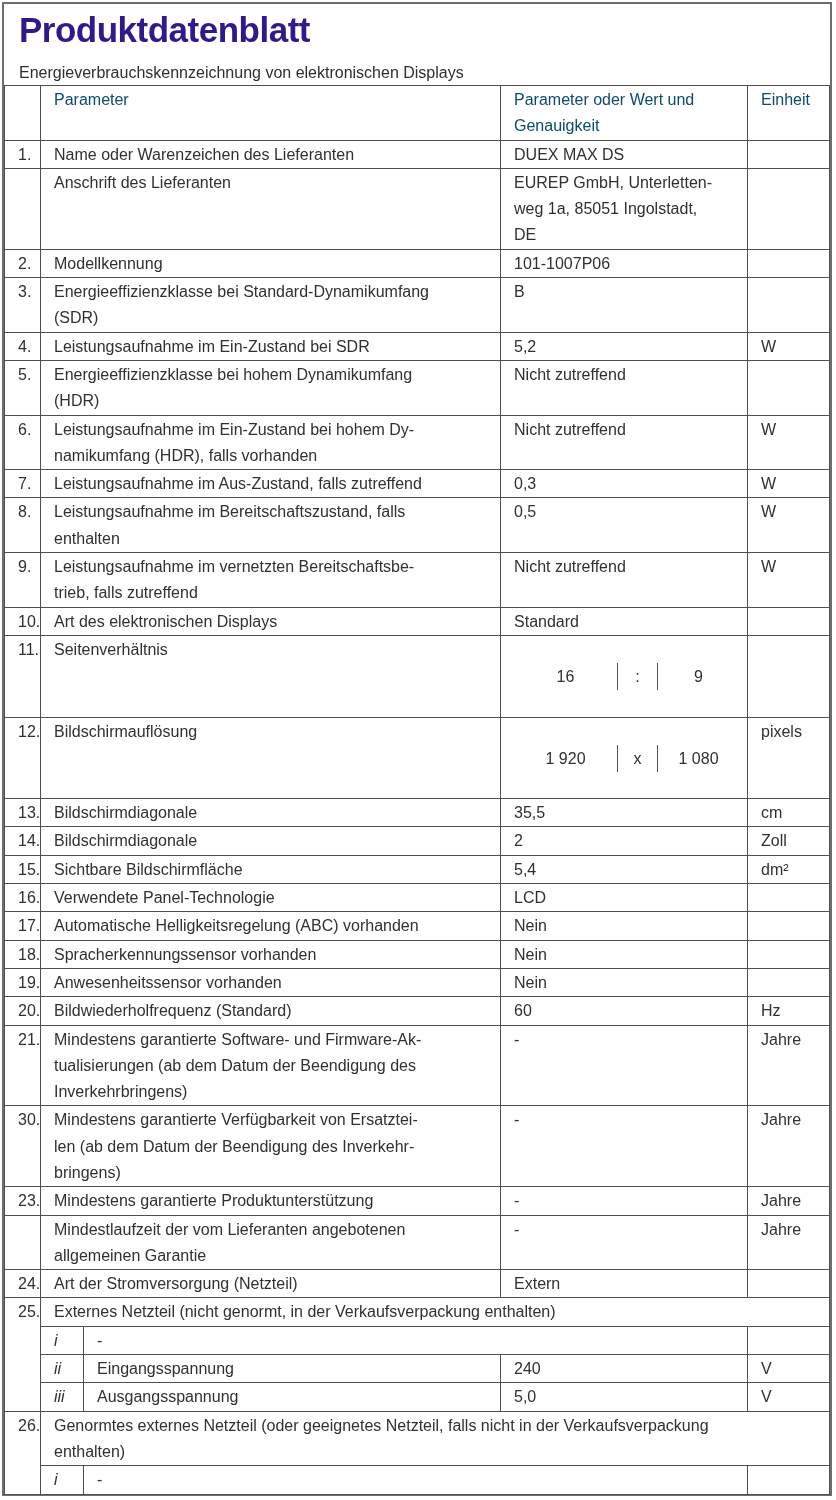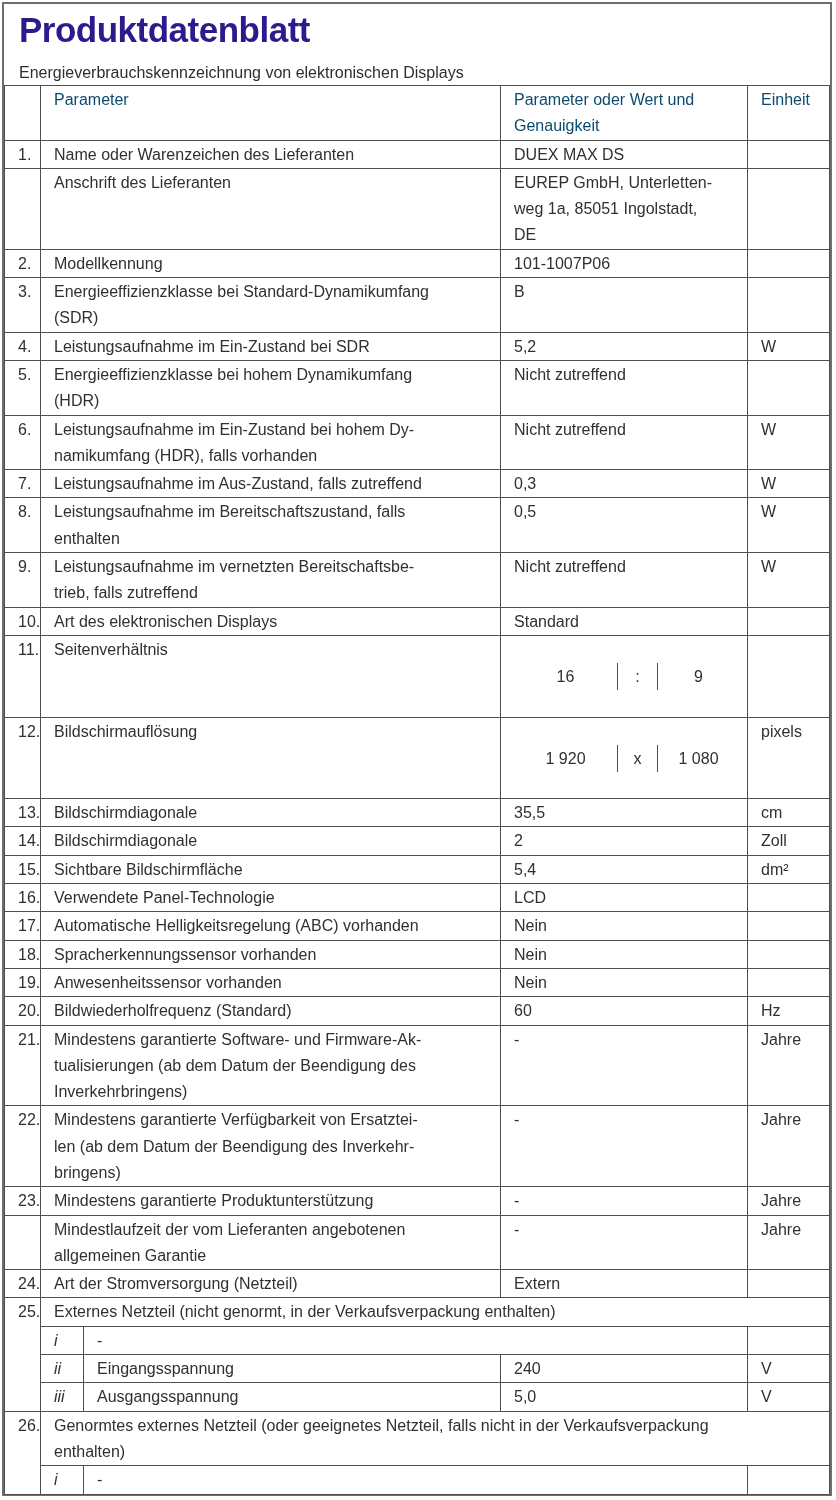--- a/index.html
+++ b/index.html
@@ -232,21 +232,21 @@
     </tr>
     <tr class="r3">
       <td class="n">21.</td>
       <td colspan="2">Mindestens garantierte Software- und Firmware-Ak-
 tualisierungen (ab dem Datum der Beendigung des
 Inverkehrbringens)</td>
       <td class="v ar">-</td>
       <td class="u">Jahre</td>
     </tr>
     <tr class="r3">
-      <td class="n">22.</td>
+      <td class="n">30.</td>
       <td colspan="2">Mindestens garantierte Verfügbarkeit von Ersatztei-
 len (ab dem Datum der Beendigung des Inverkehr-
 bringens)</td>
       <td class="v ar">-</td>
       <td class="u">Jahre</td>
     </tr>
     <tr class="r1">
       <td class="n">23.</td>
       <td colspan="2">Mindestens garantierte Produktunterstützung</td>
       <td class="v ar">-</td>

